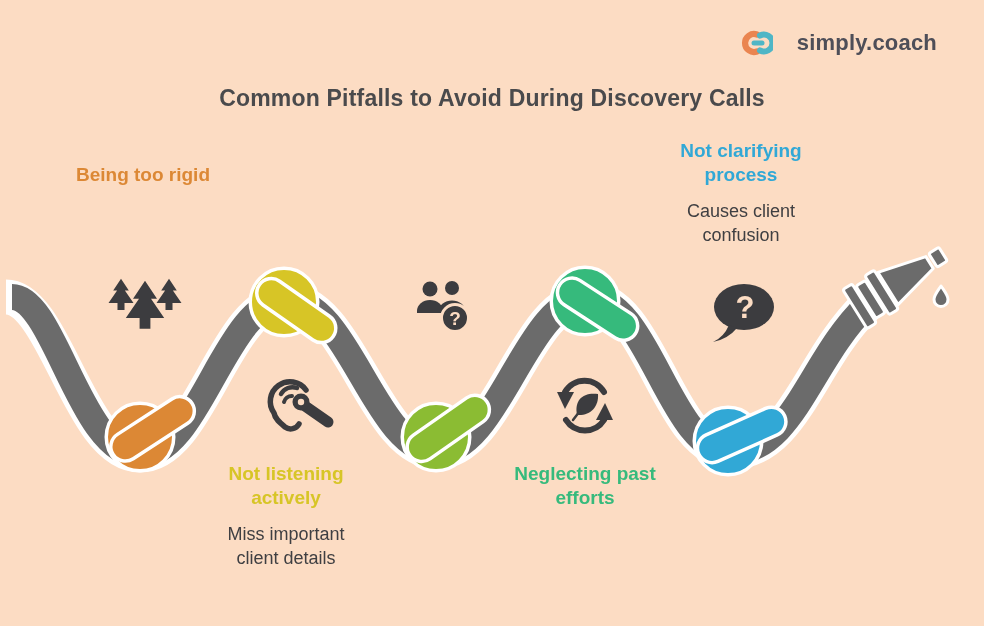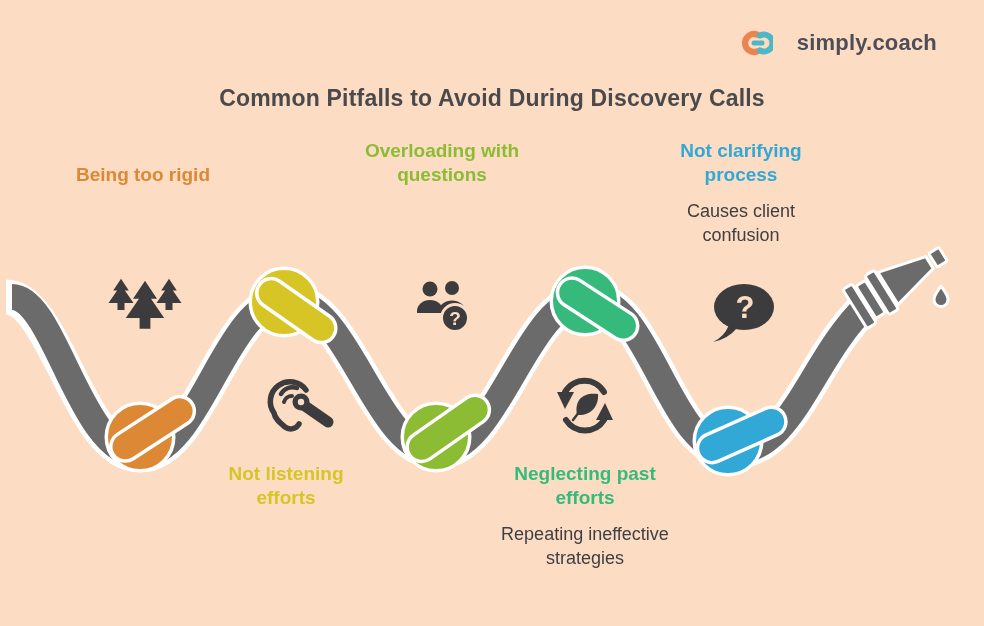--- a/index.html
+++ b/index.html
@@ -153,34 +153,32 @@
   <span class="logo-text">simply.coach</span>
 </div>
 
 <h1 class="title">Common Pitfalls to Avoid During Discovery Calls</h1>
 
 <div class="pitfall pf-rigid">
   <h2 class="pf-label" style="color: rgb(220, 136, 53);">Being too rigid</h2>
 </div>
 
 <div class="pitfall pf-overloading">
-  <h2 class="pf-label" style="color: rgb(139, 188, 51);">Overloading with
-questions</h2>
 </div>
 
 <div class="pitfall pf-clarifying">
   <h2 class="pf-label" style="color: rgb(49, 168, 214);">Not clarifying
 process</h2>
   <p class="pf-desc">Causes client
 confusion</p>
 </div>
 
 <div class="pitfall pf-listening">
   <h2 class="pf-label" style="color: rgb(215, 197, 38);">Not listening
-efforts</h2>
+actively</h2>
+  <p class="pf-desc">Miss important
+client details</p>
 </div>
 
 <div class="pitfall pf-neglecting">
   <h2 class="pf-label" style="color: rgb(54, 186, 124);">Neglecting past
 efforts</h2>
-  <p class="pf-desc">Repeating ineffective
-strategies</p>
 </div>
 
 </body></html>

